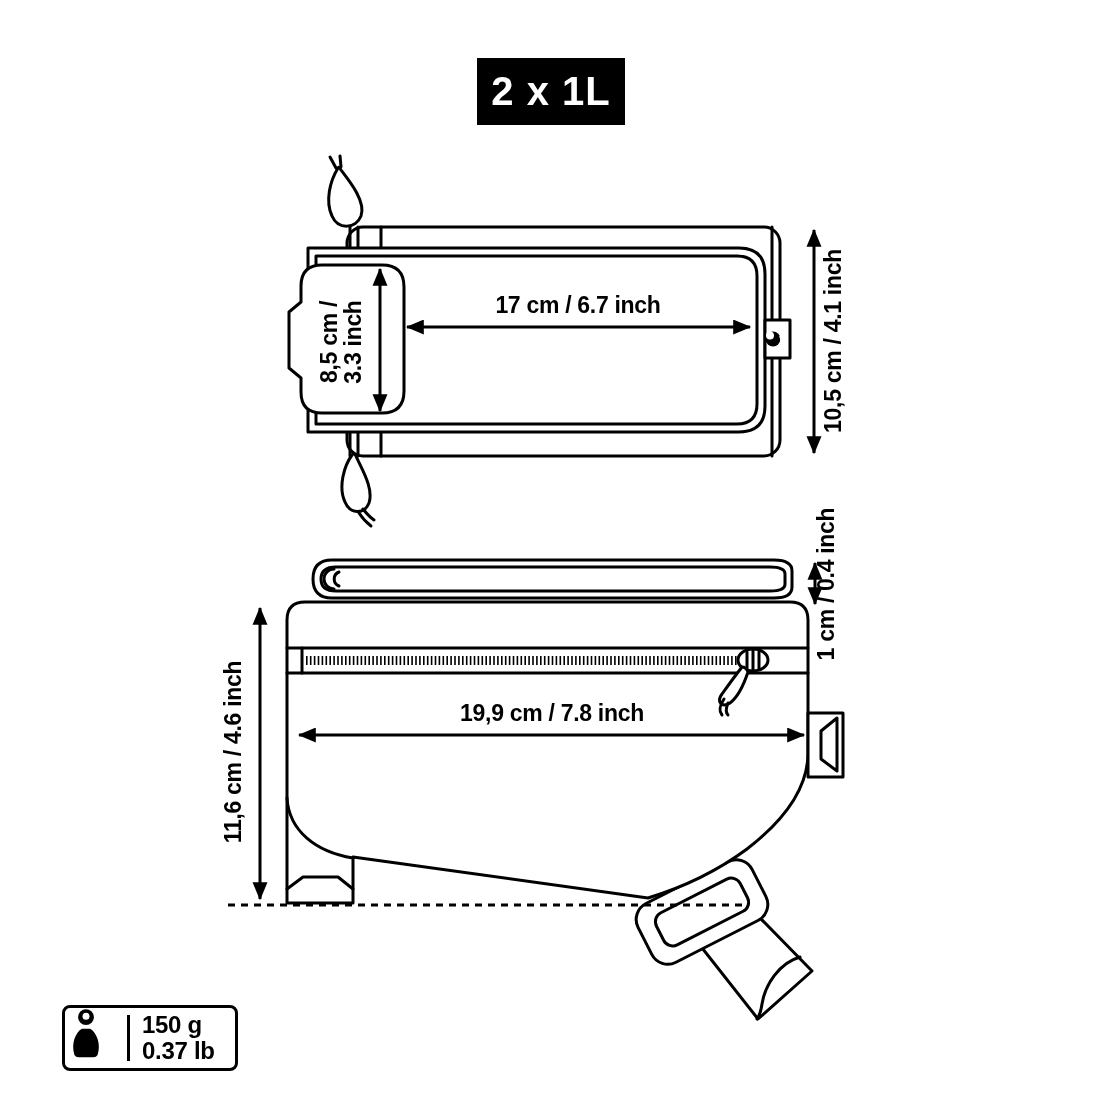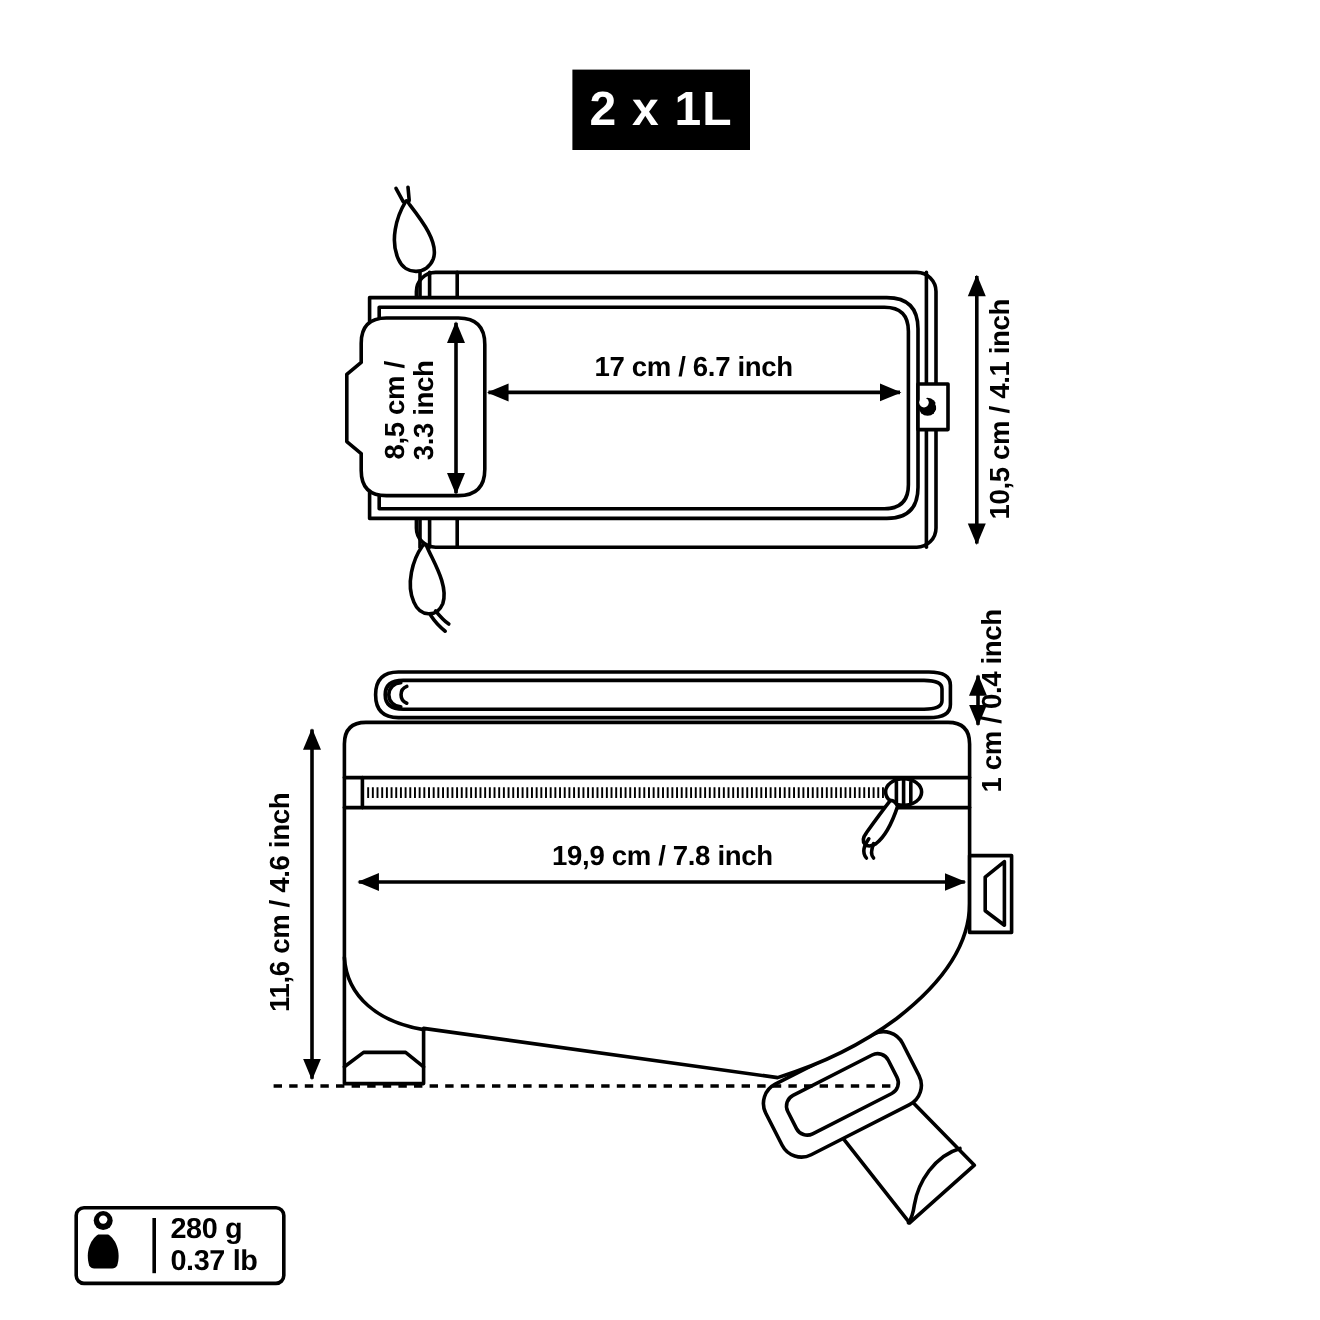--- a/index.html
+++ b/index.html
@@ -156,18 +156,18 @@
     <div class="icon-wrap">
       <svg width="42" height="50" viewBox="0 0 44 60">
         <circle cx="22" cy="11" r="9.5" fill="#000"></circle>
         <circle cx="22" cy="10" r="4.2" fill="#fff"></circle>
         <path d="M8,56 C4,43 9,30 17,25 L27,25 C35,30 40,43 36,56
                  C35,58 33,59 31,59 H13 C11,59 9,58 8,56 Z" fill="#000"></path>
       </svg>
     </div>
     <div class="divider"></div>
     <div class="wtext">
-      <div>280 g</div>
+      <div>150 g</div>
       <div>0.37 lb</div>
     </div>
   </div>
 
 </div>
 
 </body></html>

